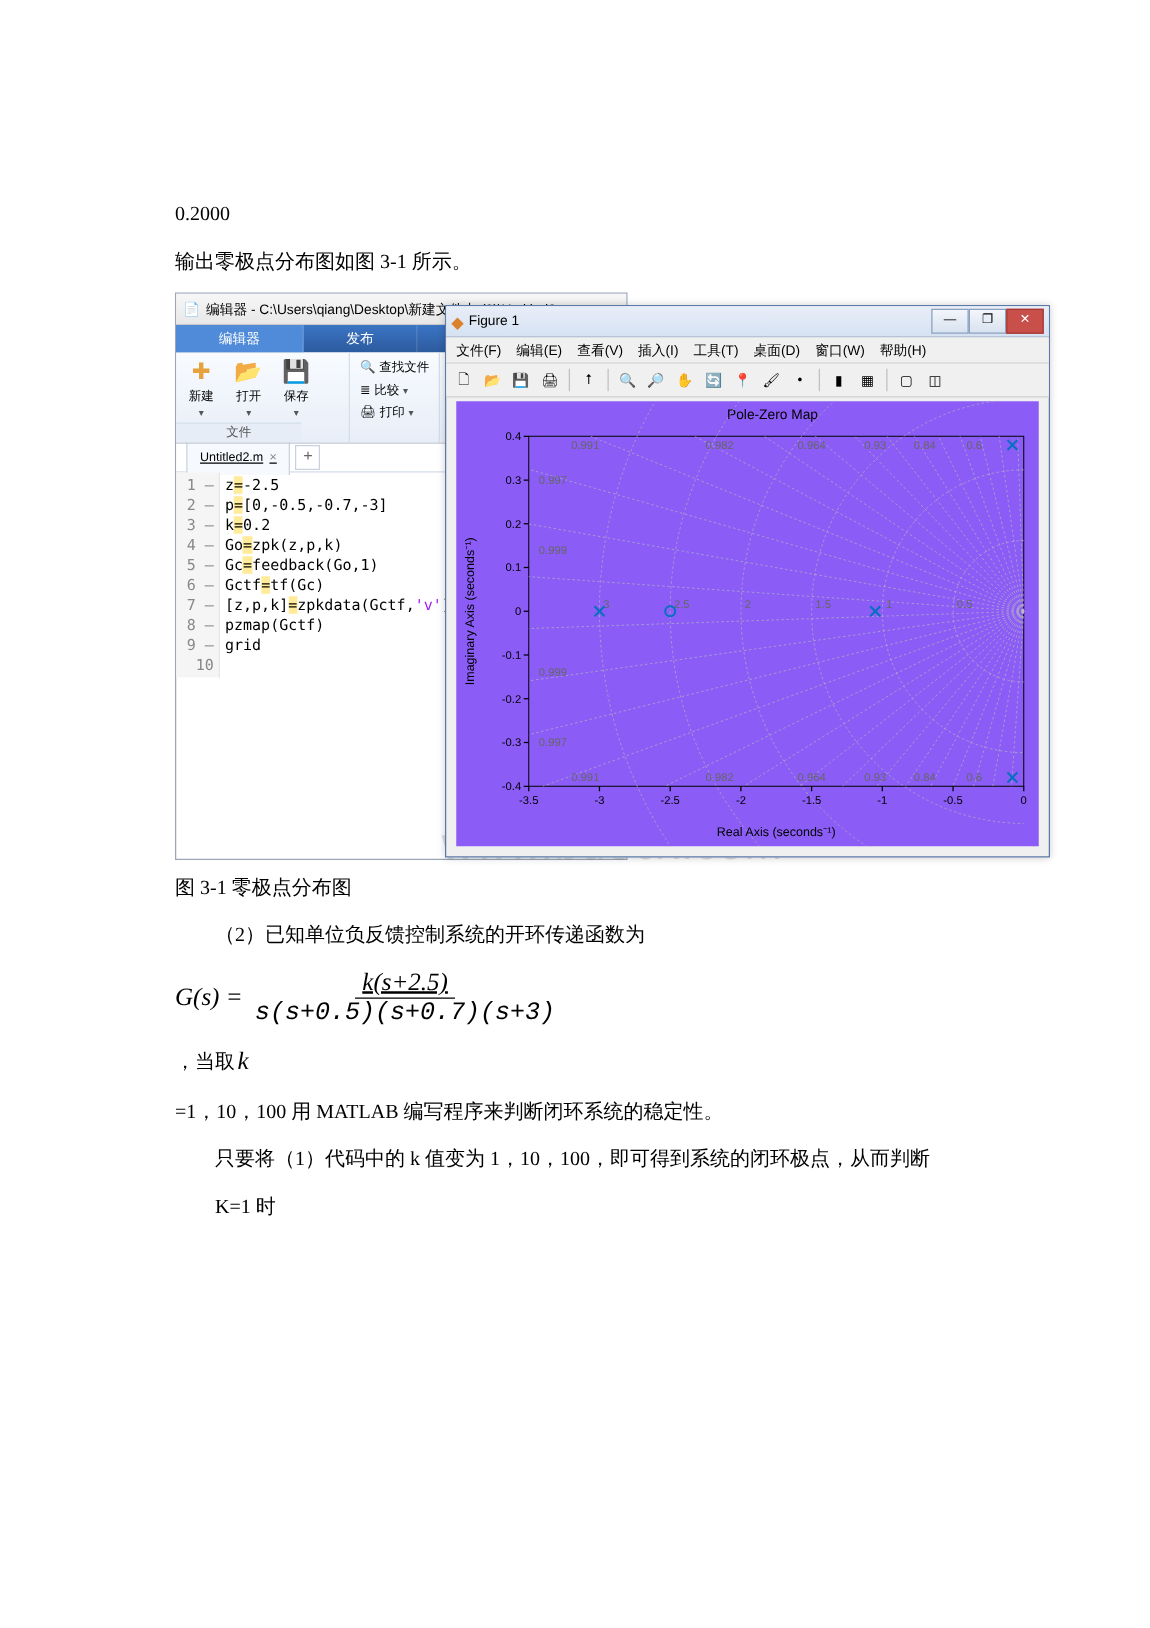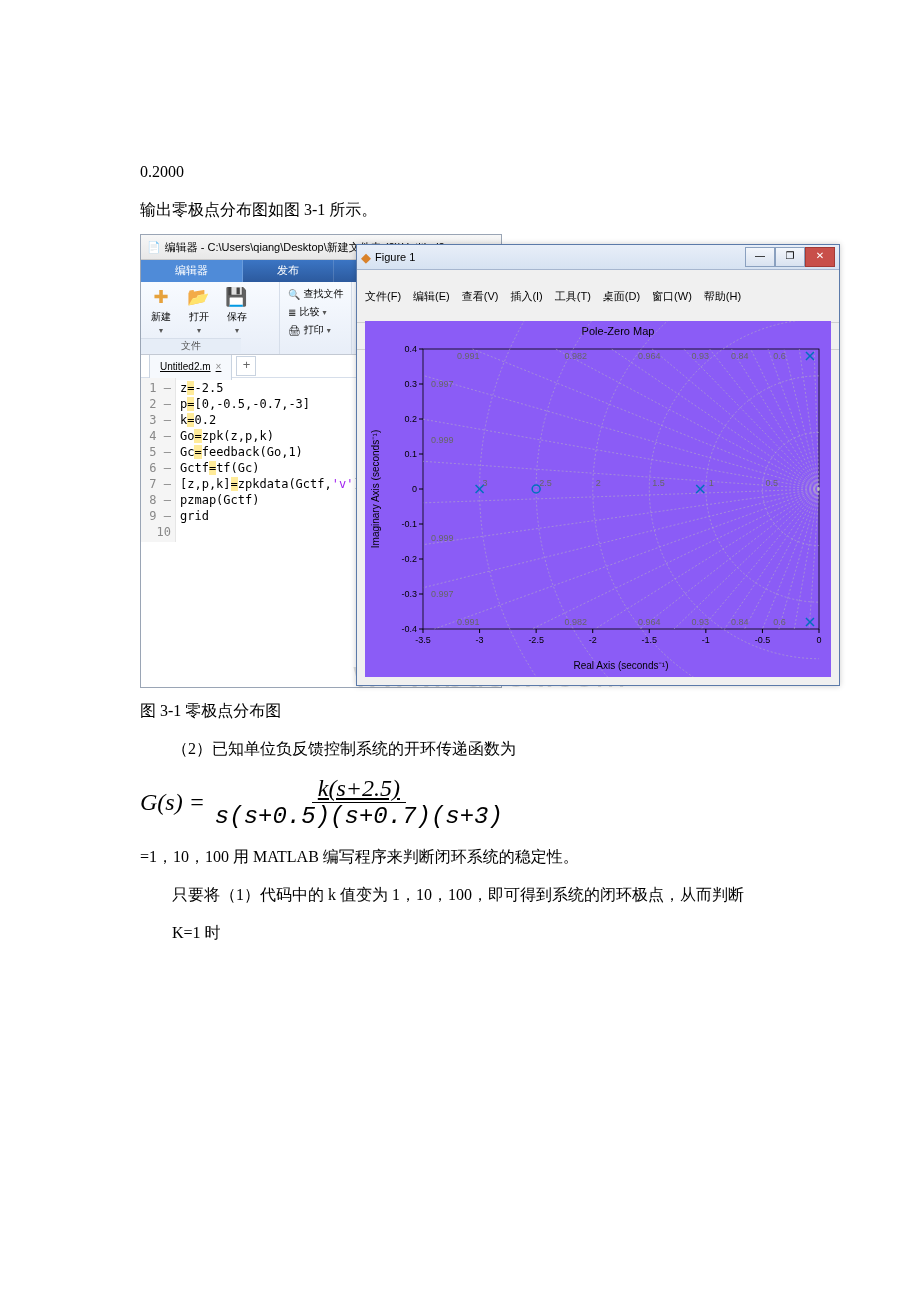--- a/index.html
+++ b/index.html
@@ -16,21 +16,21 @@
     margin-top: 47px;
   }
   .para {
     margin: 12px 0;
     line-height: 1.6;
   }
   .indent { text-indent: 2em; }
   .formula {
     font-family: "Times New Roman", serif;
     font-style: italic;
-    font-size: 24px;
+    font-size: 20px;
     margin: 14px 0;
     display: flex;
     align-items: center;
   }
   .frac {
     display: inline-flex;
     flex-direction: column;
     align-items: center;
     margin: 0 4px;
   }
@@ -214,21 +214,21 @@
     font-family:sans-serif;
   }
   .win-btn.close {background:#c84f4a;color:#fff;border-color:#a33a35;}
   .fig-menubar {
     height: 20px;
     background:#f0f0f0;
     border-bottom:1px solid #d0d0d0;
     display:flex;
     gap:12px;
     align-items:center;
-    padding:16px 8px;
+    padding:0 8px;
     font-size:11px;
   }
   .fig-toolbar {
     height: 26px;
     background:#f0f0f0;
     border-bottom:1px solid #d0d0d0;
     display:flex;
     align-items:center;
     gap:3px;
     padding:0 4px;
@@ -521,17 +521,21 @@
   <div class="para indent">（2）已知单位负反馈控制系统的开环传递函数为</div>
 
   <div class="formula">
     <span>G(s) =</span>
     <span class="frac">
       <span class="num">k(s+2.5)</span>
       <span class="den">s(s+0.5)(s+0.7)(s+3)</span>
     </span>
   </div>
 
+  <div class="when-k">
+    <span>，当取</span>
+    <span class="k-sym">k</span>
+  </div>
 
   <div class="para">=1，10，100 用 MATLAB 编写程序来判断闭环系统的稳定性。</div>
   <div class="para indent" style="margin-bottom:0;">只要将（1）代码中的 k 值变为 1，10，100，即可得到系统的闭环极点，从而判断</div>
   <div class="para indent">K=1 时</div>
 </div>
 
 </body></html>

